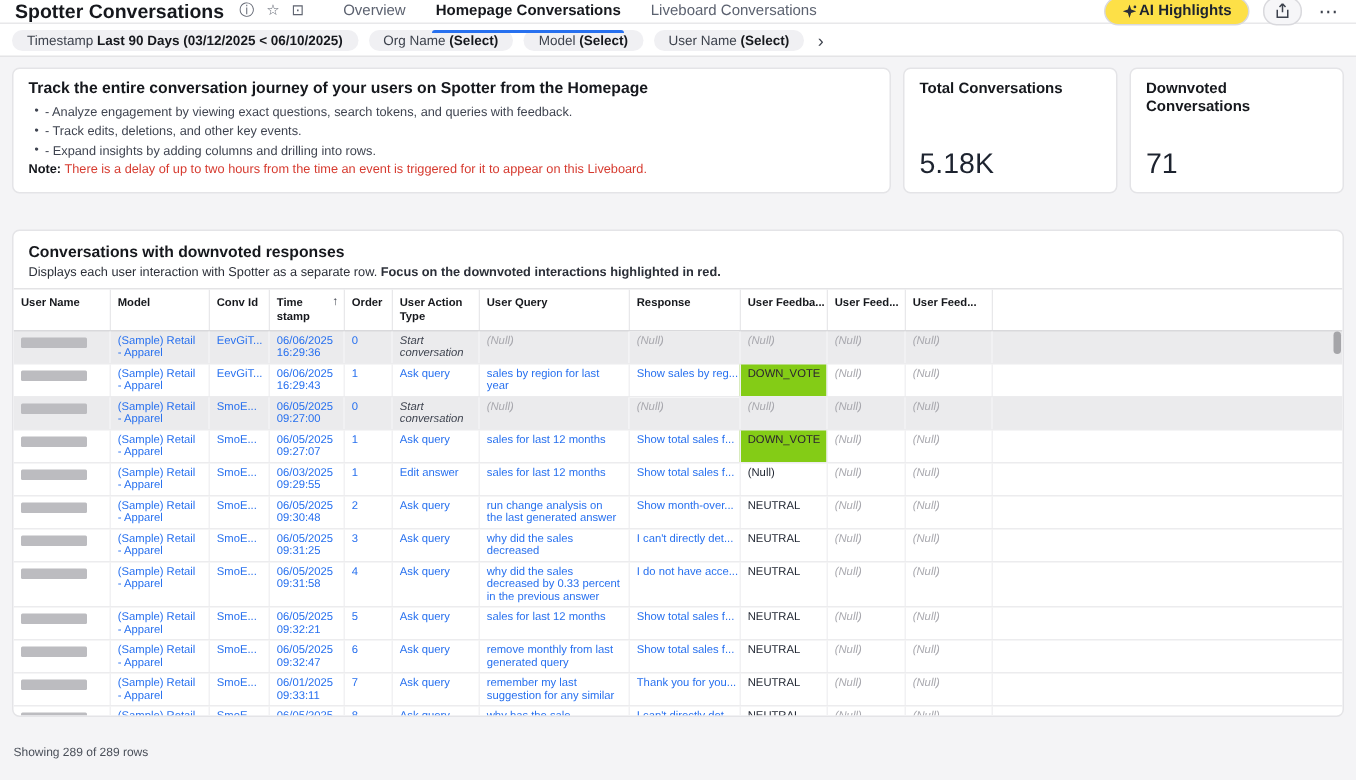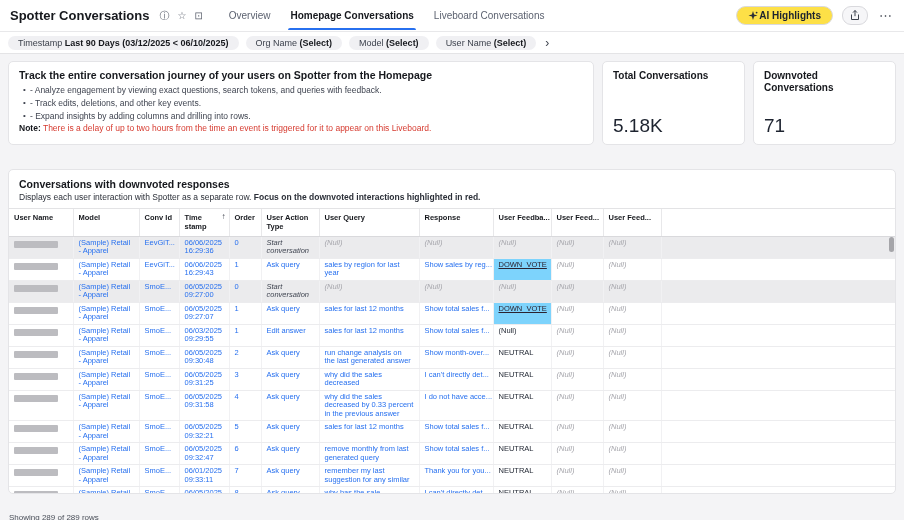--- a/index.html
+++ b/index.html
@@ -1,20 +1,20 @@
 <!DOCTYPE html>
 <html><head>
 <meta charset="utf-8">
 <style>
   * { margin:0; padding:0; box-sizing:border-box; }
   html,body { width:904px; height:520px; overflow:hidden; }
   body { font-family:"Liberation Sans", sans-serif; background:#f4f4f6; color:#1d232f; }
 
   
-  .topbar { height:32px; background:#fff; border-bottom:1px solid #e8e8ea; display:flex; align-items:center; padding:0 10px; }
+  .topbar { height:16px; background:#fff; border-bottom:1px solid #e8e8ea; display:flex; align-items:center; padding:0 10px; }
   .page-title { font-size:13px; font-weight:bold; color:#16181d; white-space:nowrap; }
   .title-icons { display:flex; align-items:center; gap:8px; margin-left:10px; }
   .tb-icon { font-size:10px; color:#5f6470; cursor:pointer; line-height:1; }
   .tabs { display:flex; height:28px; margin-left:16px; }
   .tab { font-size:10px; color:#5c6270; padding:0 10px; display:flex; align-items:center; position:relative; cursor:pointer; white-space:nowrap; }
   .tab.active { color:#16181d; font-weight:bold; }
   .tab.active::after { content:""; position:absolute; left:8px; right:8px; bottom:0; height:2px; background:#2770ef; border-radius:2px 2px 0 0; }
   .topbar-right { margin-left:auto; display:flex; align-items:center; gap:9px; }
   .ai-btn { display:flex; align-items:center; gap:1px; font-size:10px; color:#1d232f; background:#fde047; border:1px solid #d9d9dd; border-radius:12px; padding:3px 11px; cursor:pointer; font-family:inherit;font-weight:bold; }
   .pill-icon-btn { display:flex; align-items:center; justify-content:center; background:#f6f6f8; border:1px solid #d9d9dd; border-radius:9px; width:26px; height:19px; cursor:pointer; }
@@ -49,21 +49,21 @@
   table { border-collapse:collapse; table-layout:fixed; width:100%; }
   th { font-size:7.5px; font-weight:bold; text-align:left; vertical-align:top; padding:4px 5px; border-right:1px solid #e8e8ea; border-bottom:1px solid #d9d9dc; background:#fff; color:#16181d; line-height:1.25; position:relative; cursor:pointer; }
   th.th-nowrap span { white-space:nowrap; }
   th.c-filler, td.c-filler { border-right:none; }
   .sort-arrow { position:absolute; top:3px; right:3px; font-size:8px; font-weight:normal; color:#3d424d; }
   td { font-size:7.5px; line-height:8.5px; padding:2px 5px; vertical-align:top; border-bottom:1px solid #ececee; border-right:1px solid #f1f1f3; color:#1d232f; }
   tr.shaded td { background:#ebebed; }
   .c-link { color:#2770ef; cursor:pointer; }
   .c-null { color:#a7a7ad; font-style:italic; }
   .c-event { font-style:italic; color:#3f4450; }
-  .c-down { background:#7dd3fc; color:#2b2230;text-decoration:underline; }
+  .c-down { background:#84cc16; color:#2b2230; }
   .c-neutral { color:#1d232f; }
   .c-plain { color:#1d232f; }
   .c-resp { white-space:nowrap; overflow:hidden; }
   .redact { display:inline-block; width:44px; height:7px; background:#bcbcc0; border-radius:1px; margin-top:2px; }
   .vthumb { position:absolute; right:1px; top:28px; width:5px; height:15px; background:#a5a5a9; border-radius:3px; cursor:pointer; }
   .table-footer { font-size:8px; color:#4a4f59; padding:3px 1px 0; }
 
   svg { display:block; }
 </style>
 </head>

